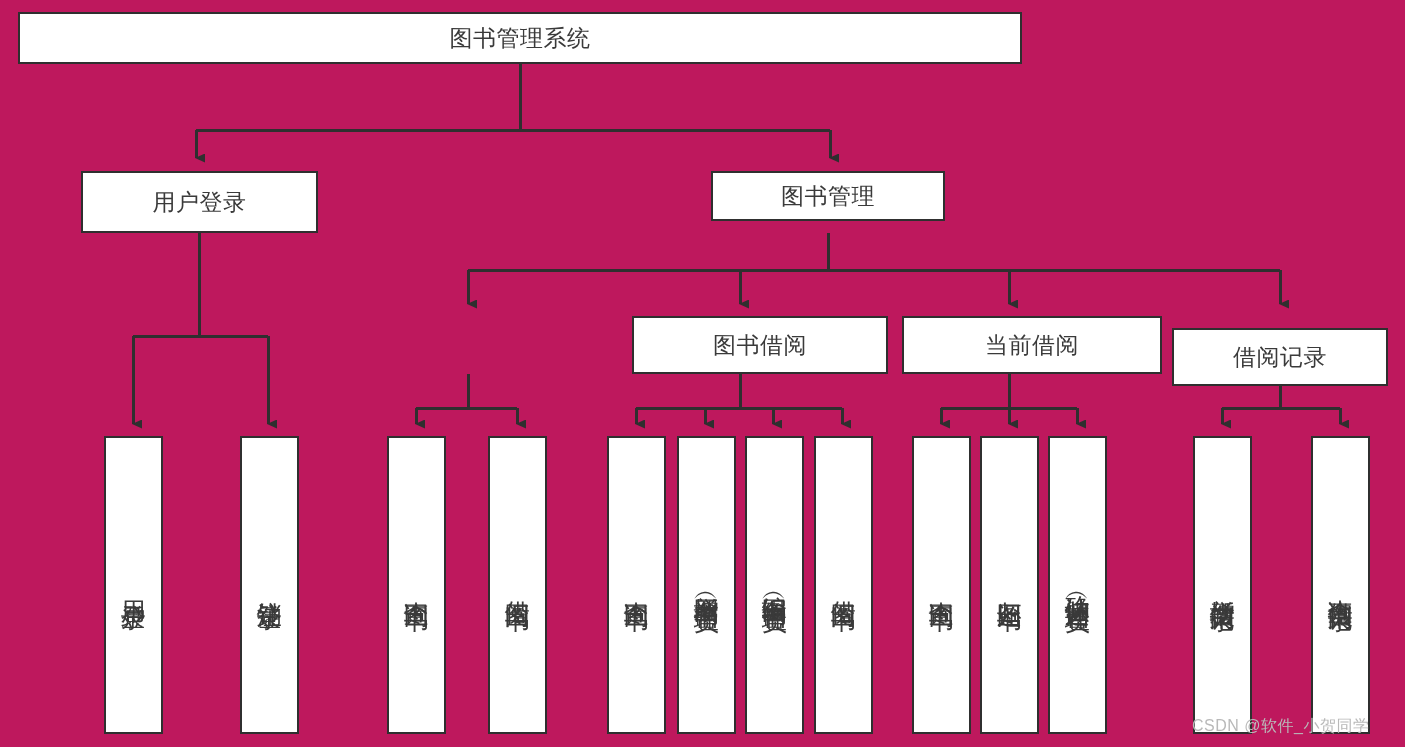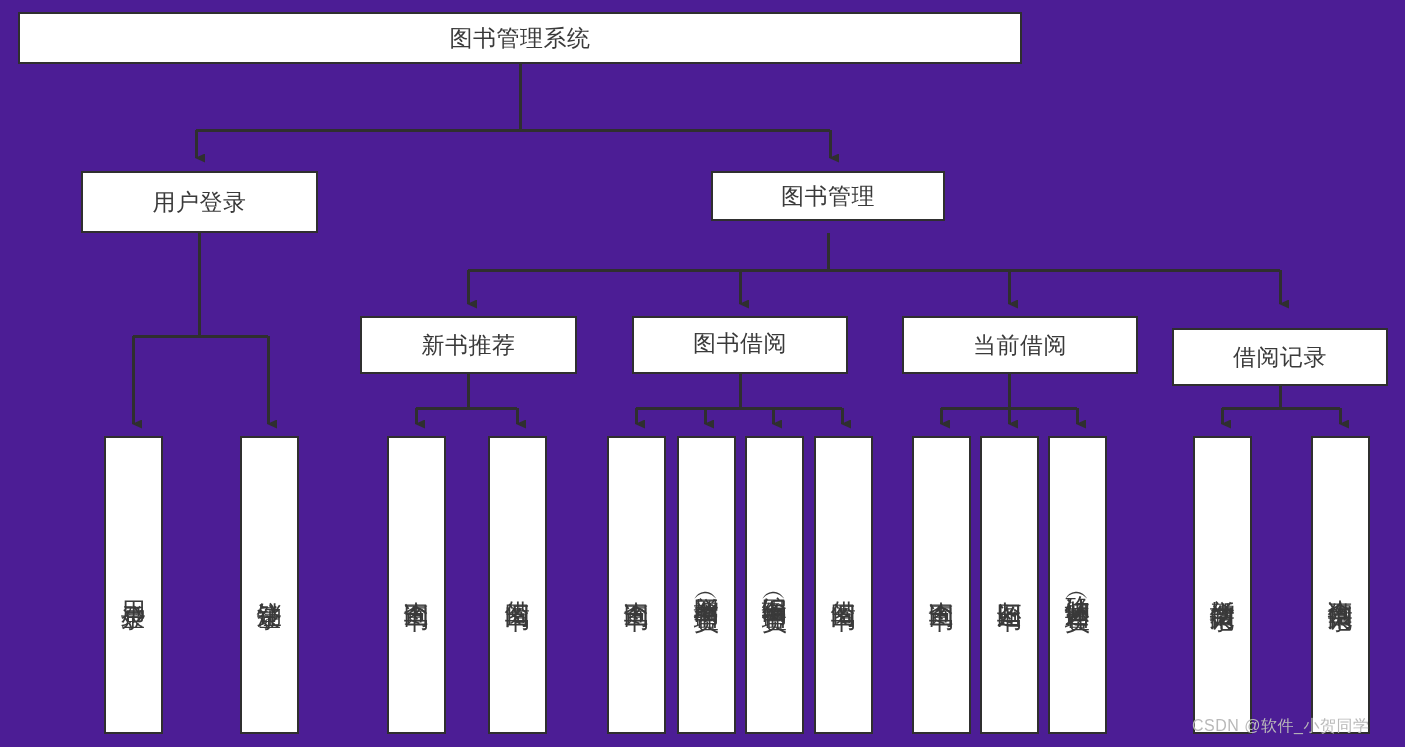--- a/index.html
+++ b/index.html
@@ -8,21 +8,21 @@
     padding: 0;
     background: #ffffff;
   }
   body {
     font-family: "Liberation Sans", "DejaVu Sans", sans-serif;
   }
   #diagram-root {
     position: relative;
     width: 1405px;
     height: 747px;
-    background: #4c1d95;
+    background: #be185d;
     overflow: hidden;
   }
   #diagram-svg {
     position: absolute;
     left: 0;
     top: 0;
     width: 1405px;
     height: 747px;
   }
   .node {
@@ -132,27 +132,24 @@
     <span class="node-label">图书管理系统</span>
   </div>
 
   <div class="node horiz" style="left:81px; top:171px; width:237px; height:62px;">
     <span class="node-label">用户登录</span>
   </div>
   <div class="node horiz" style="left:711px; top:171px; width:234px; height:50px;">
     <span class="node-label">图书管理</span>
   </div>
 
-  <div class="node horiz" style="left:360px; top:316px; width:217px; height:58px;">
-    <span class="node-label">新书推荐</span>
-  </div>
-  <div class="node horiz" style="left:632px; top:316px; width:216px; height:58px;font-family:Liberation Mono, monospace;">
+  <div class="node horiz" style="left:632px; top:316px; width:256px; height:58px;">
     <span class="node-label">图书借阅</span>
   </div>
-  <div class="node horiz" style="left:902px; top:316px; width:236px; height:58px;">
+  <div class="node horiz" style="left:902px; top:316px; width:260px; height:58px;">
     <span class="node-label">当前借阅</span>
   </div>
   <div class="node horiz" style="left:1172px; top:328px; width:216px; height:58px;">
     <span class="node-label">借阅记录</span>
   </div>
 
   <div class="node vert" style="left:104px; top:436px; width:59px; height:298px;">
     <span class="node-label">用户登录</span>
   </div>
   <div class="node vert" style="left:240px; top:436px; width:59px; height:298px;">

